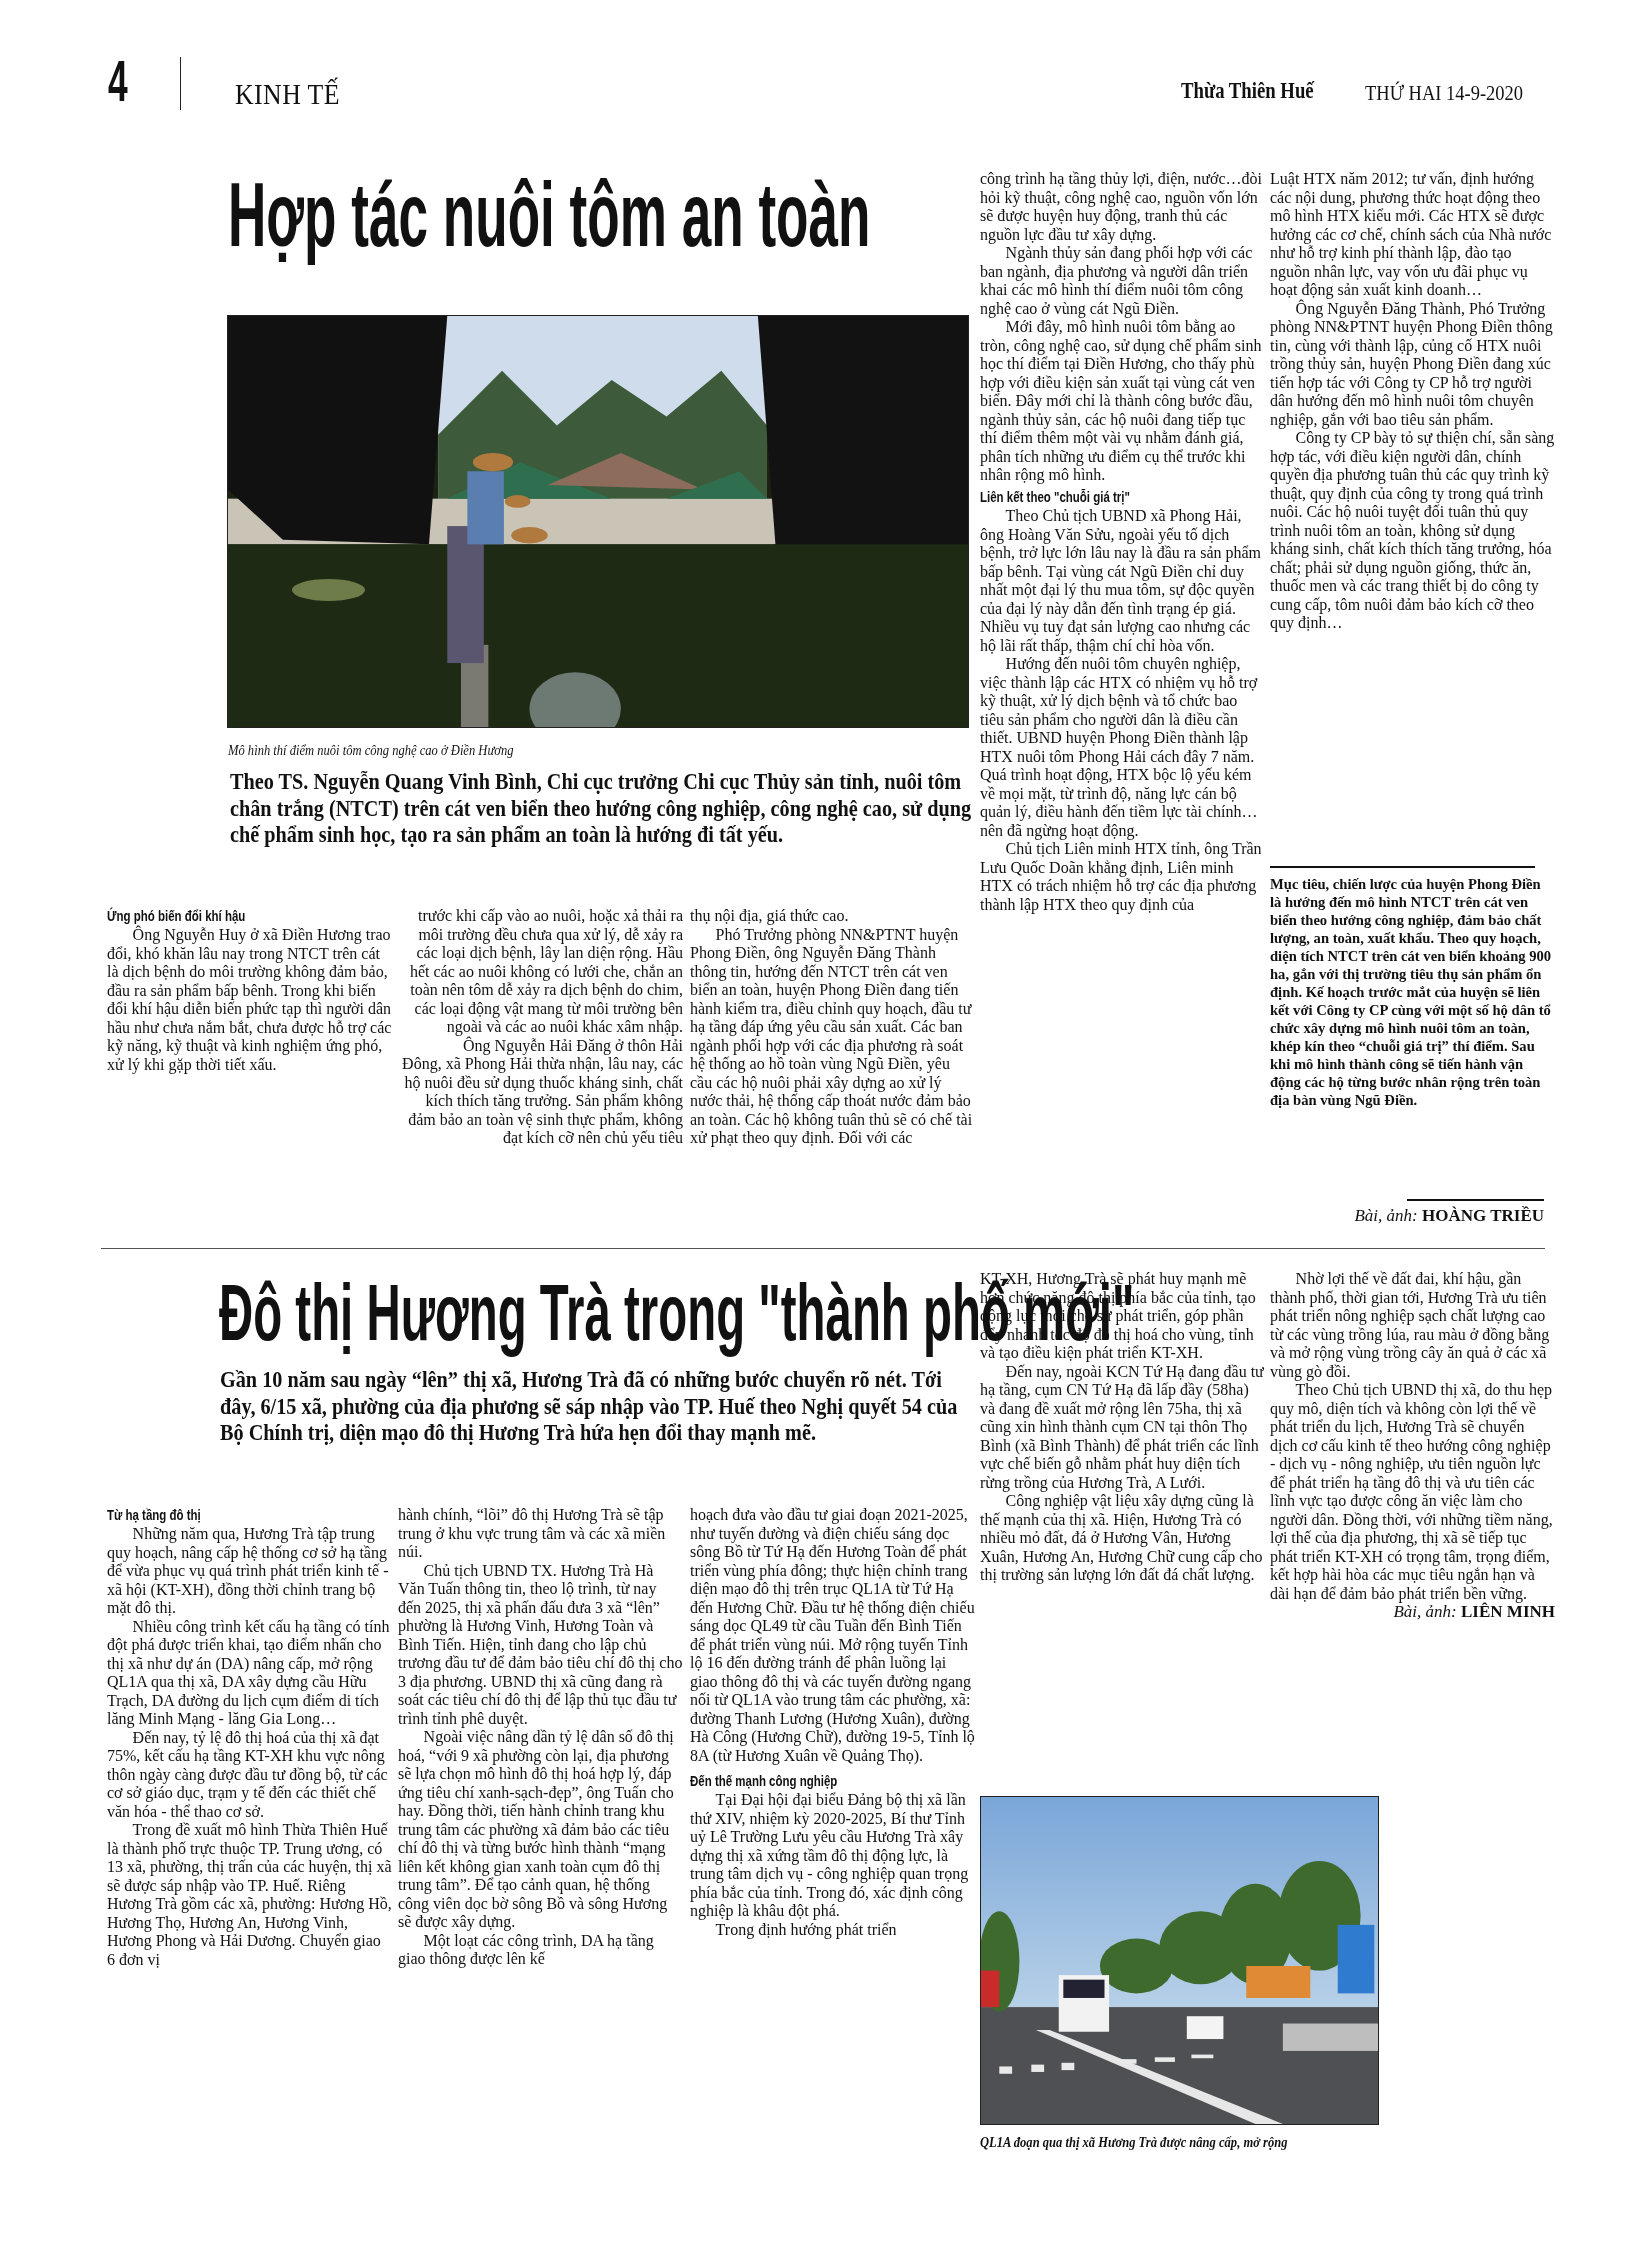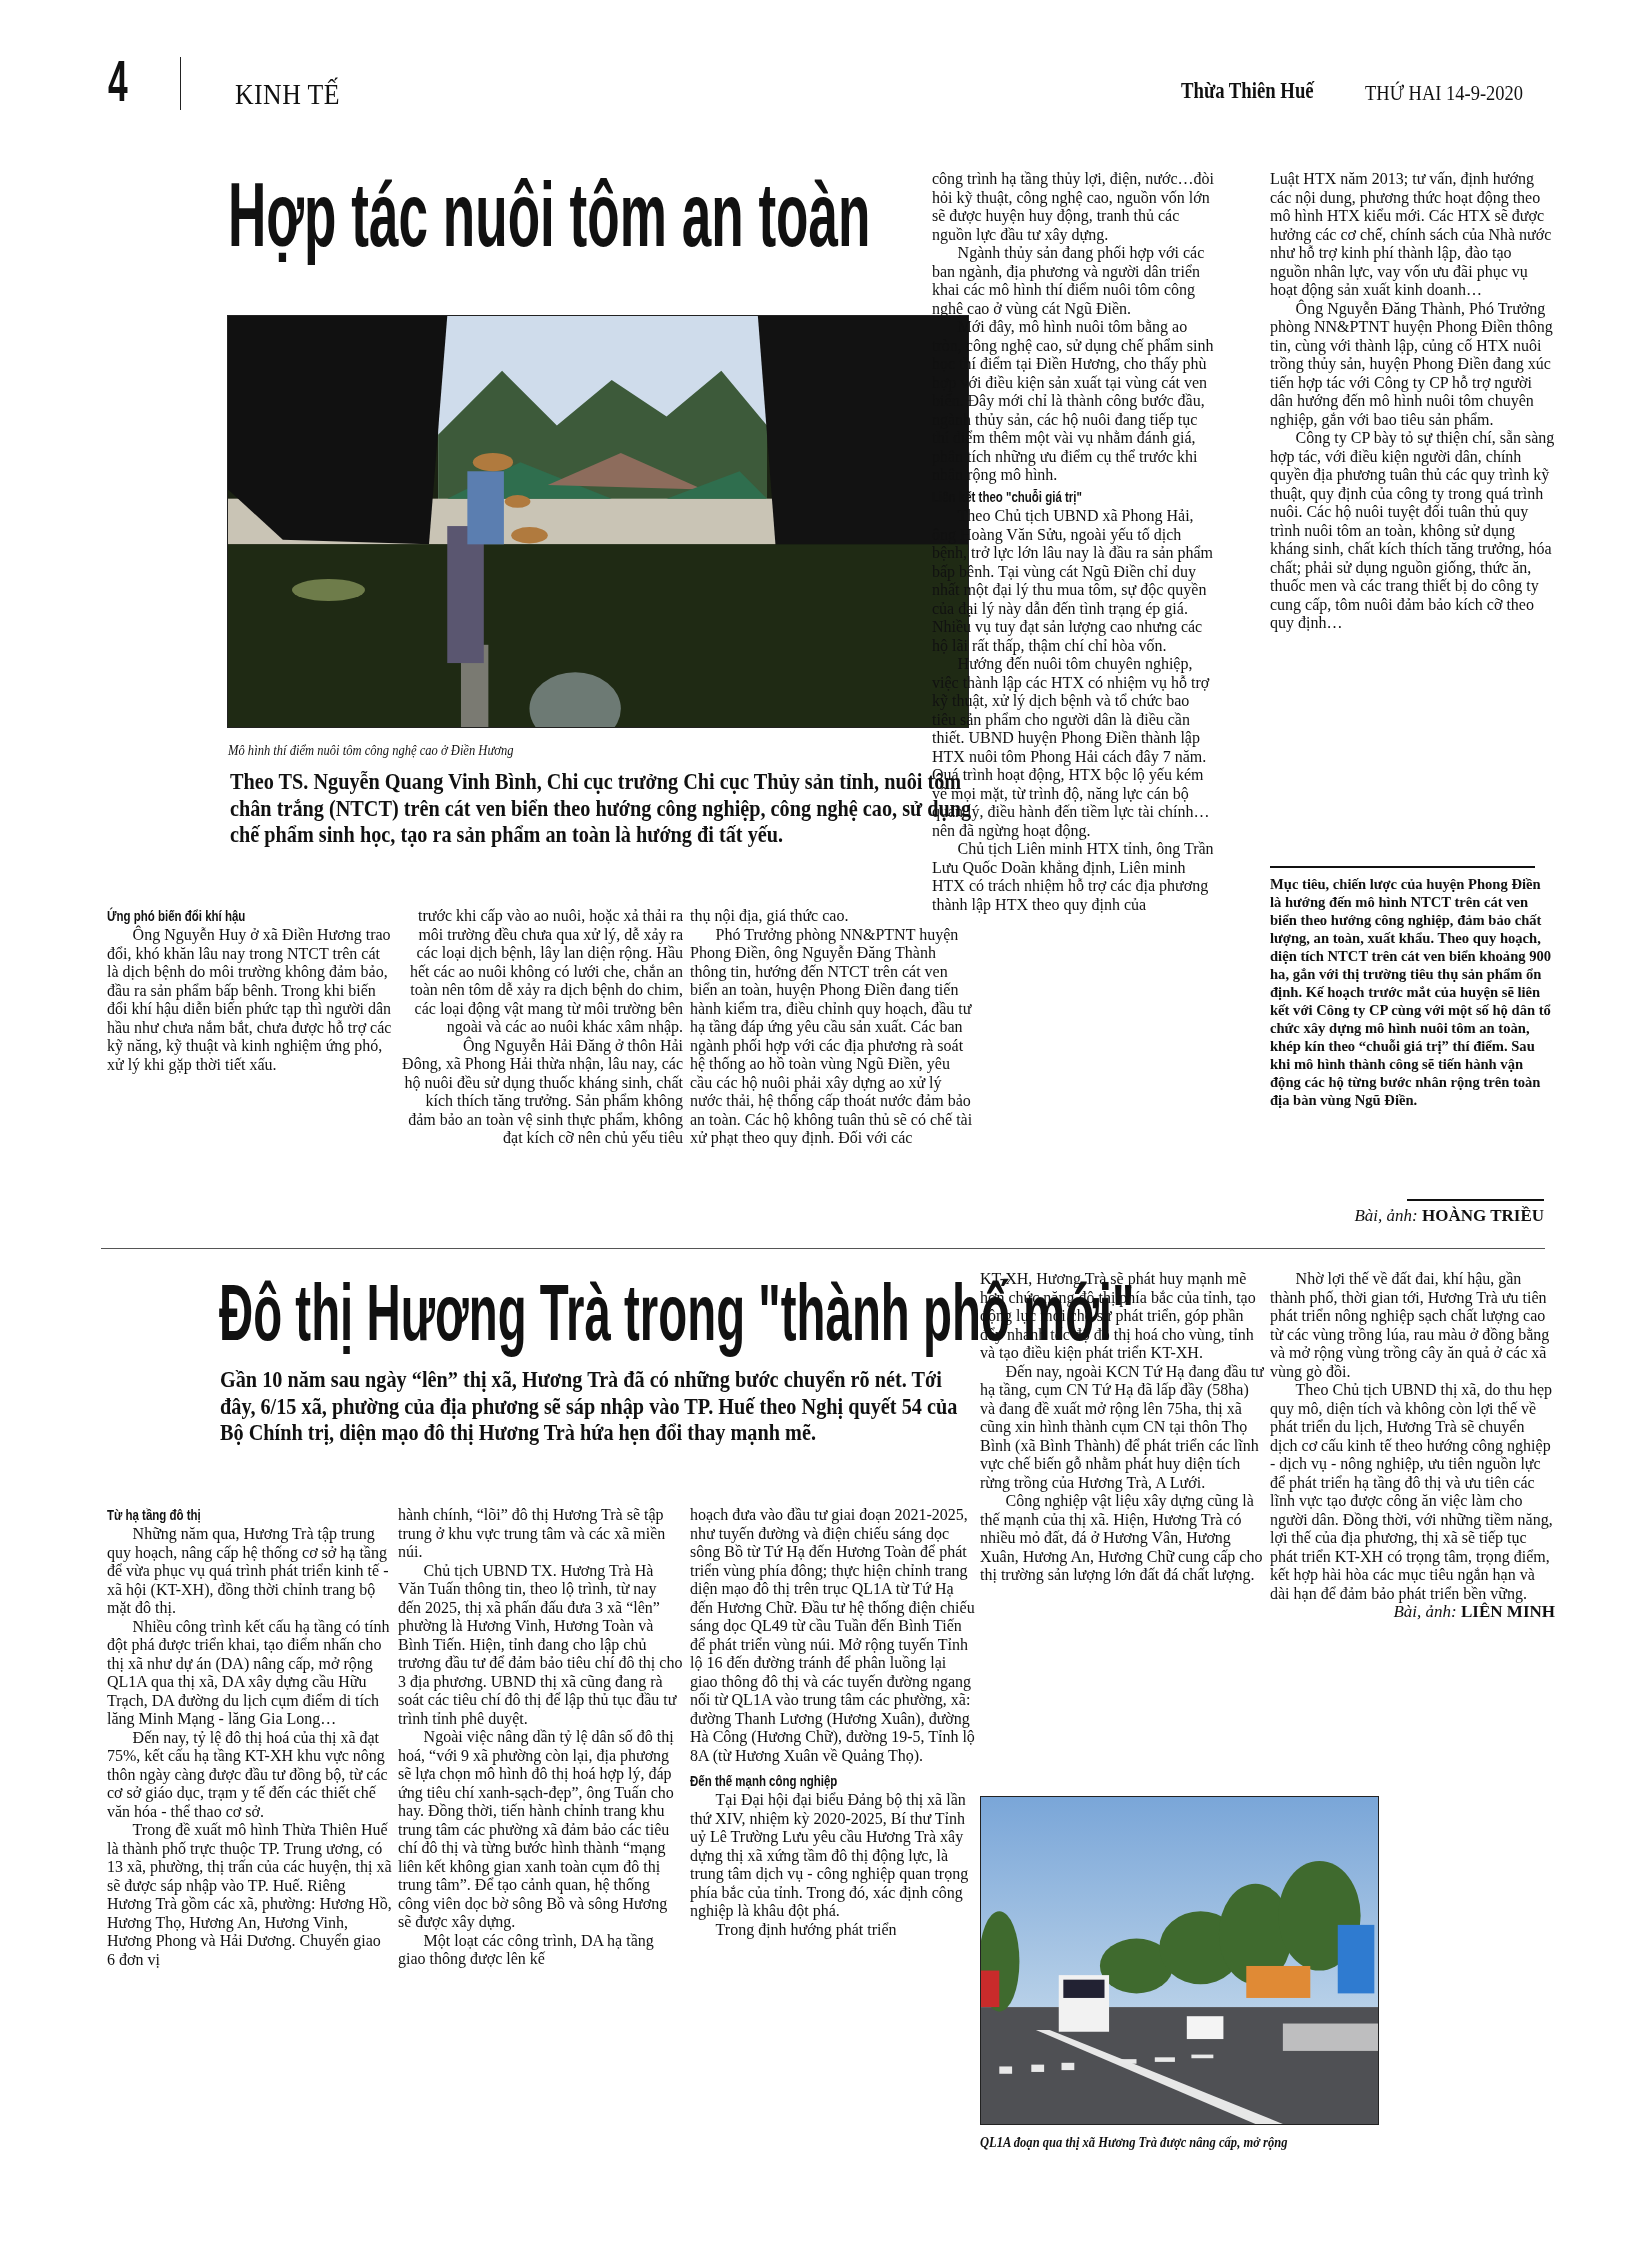--- a/index.html
+++ b/index.html
@@ -88,32 +88,32 @@
 <div class="abs col" style="left:398px; top:907px; width:285px;text-align:right;">
   <p class="noindent">trước khi cấp vào ao nuôi, hoặc xả thải ra môi trường đều chưa qua xử lý, dễ xảy ra các loại dịch bệnh, lây lan diện rộng. Hầu hết các ao nuôi không có lưới che, chắn an toàn nên tôm dễ xảy ra dịch bệnh do chim, các loại động vật mang từ môi trường bên ngoài và các ao nuôi khác xâm nhập.</p>
   <p>Ông Nguyễn Hải Đăng ở thôn Hải Đông, xã Phong Hải thừa nhận, lâu nay, các hộ nuôi đều sử dụng thuốc kháng sinh, chất kích thích tăng trưởng. Sản phẩm không đảm bảo an toàn vệ sinh thực phẩm, không đạt kích cỡ nên chủ yếu tiêu</p>
 </div>
 
 <div class="abs col" style="left:690px; top:907px; width:285px;">
   <p class="noindent">thụ nội địa, giá thức cao.</p>
   <p>Phó Trưởng phòng NN&amp;PTNT huyện Phong Điền, ông Nguyễn Đăng Thành thông tin, hướng đến NTCT trên cát ven biển an toàn, huyện Phong Điền đang tiến hành kiểm tra, điều chỉnh quy hoạch, đầu tư hạ tầng đáp ứng yêu cầu sản xuất. Các ban ngành phối hợp với các địa phương rà soát hệ thống ao hồ toàn vùng Ngũ Điền, yêu cầu các hộ nuôi phải xây dựng ao xử lý nước thải, hệ thống cấp thoát nước đảm bảo an toàn. Các hộ không tuân thủ sẽ có chế tài xử phạt theo quy định. Đối với các</p>
 </div>
 
-<div class="abs col" style="left:932px; top:170px; width:285px;">
+<div class="abs col" style="left:980px; top:170px; width:285px;">
   <p class="noindent">công trình hạ tầng thủy lợi, điện, nước…đòi hỏi kỹ thuật, công nghệ cao, nguồn vốn lớn sẽ được huyện huy động, tranh thủ các nguồn lực đầu tư xây dựng.</p>
   <p>Ngành thủy sản đang phối hợp với các ban ngành, địa phương và người dân triển khai các mô hình thí điểm nuôi tôm công nghệ cao ở vùng cát Ngũ Điền.</p>
   <p>Mới đây, mô hình nuôi tôm bằng ao tròn, công nghệ cao, sử dụng chế phẩm sinh học thí điểm tại Điền Hương, cho thấy phù hợp với điều kiện sản xuất tại vùng cát ven biển. Đây mới chỉ là thành công bước đầu, ngành thủy sản, các hộ nuôi đang tiếp tục thí điểm thêm một vài vụ nhằm đánh giá, phân tích những ưu điểm cụ thể trước khi nhân rộng mô hình.</p>
   <div class="sub" style="margin-top:3.7px;">Liên kết theo "chuỗi giá trị"</div>
   <p>Theo Chủ tịch UBND xã Phong Hải, ông Hoàng Văn Sửu, ngoài yếu tố dịch bệnh, trở lực lớn lâu nay là đầu ra sản phẩm bấp bênh. Tại vùng cát Ngũ Điền chỉ duy nhất một đại lý thu mua tôm, sự độc quyền của đại lý này dẫn đến tình trạng ép giá. Nhiều vụ tuy đạt sản lượng cao nhưng các hộ lãi rất thấp, thậm chí chỉ hòa vốn.</p>
   <p>Hướng đến nuôi tôm chuyên nghiệp, việc thành lập các HTX có nhiệm vụ hỗ trợ kỹ thuật, xử lý dịch bệnh và tổ chức bao tiêu sản phẩm cho người dân là điều cần thiết. UBND huyện Phong Điền thành lập HTX nuôi tôm Phong Hải cách đây 7 năm. Quá trình hoạt động, HTX bộc lộ yếu kém về mọi mặt, từ trình độ, năng lực cán bộ quản lý, điều hành đến tiềm lực tài chính… nên đã ngừng hoạt động.</p>
   <p>Chủ tịch Liên minh HTX tỉnh, ông Trần Lưu Quốc Doãn khẳng định, Liên minh HTX có trách nhiệm hỗ trợ các địa phương thành lập HTX theo quy định của</p>
 </div>
 
 <div class="abs col" style="left:1270px; top:170px; width:285px;">
-  <p class="noindent">Luật HTX năm 2013; tư vấn, định hướng các nội dung, phương thức hoạt động theo mô hình HTX kiểu mới. Các HTX sẽ được hưởng các cơ chế, chính sách của Nhà nước như hỗ trợ kinh phí thành lập, đào tạo nguồn nhân lực, vay vốn ưu đãi phục vụ hoạt động sản xuất kinh doanh…</p>
+  <p class="noindent">Luật HTX năm 2012; tư vấn, định hướng các nội dung, phương thức hoạt động theo mô hình HTX kiểu mới. Các HTX sẽ được hưởng các cơ chế, chính sách của Nhà nước như hỗ trợ kinh phí thành lập, đào tạo nguồn nhân lực, vay vốn ưu đãi phục vụ hoạt động sản xuất kinh doanh…</p>
   <p>Ông Nguyễn Đăng Thành, Phó Trưởng phòng NN&amp;PTNT huyện Phong Điền thông tin, cùng với thành lập, củng cố HTX nuôi trồng thủy sản, huyện Phong Điền đang xúc tiến hợp tác với Công ty CP hỗ trợ người dân hướng đến mô hình nuôi tôm chuyên nghiệp, gắn với bao tiêu sản phẩm.</p>
   <p>Công ty CP bày tỏ sự thiện chí, sẵn sàng hợp tác, với điều kiện người dân, chính quyền địa phương tuân thủ các quy trình kỹ thuật, quy định của công ty trong quá trình nuôi. Các hộ nuôi tuyệt đối tuân thủ quy trình nuôi tôm an toàn, không sử dụng kháng sinh, chất kích thích tăng trưởng, hóa chất; phải sử dụng nguồn giống, thức ăn, thuốc men và các trang thiết bị do công ty cung cấp, tôm nuôi đảm bảo kích cỡ theo quy định…</p>
 </div>
 
 <div class="abs rule" style="left:1270px; top:866px; width:265px;"></div>
 <div class="abs boxed" style="left:1270px; top:875px; width:285px;">Mục tiêu, chiến lược của huyện Phong Điền là hướng đến mô hình NTCT trên cát ven biển theo hướng công nghiệp, đảm bảo chất lượng, an toàn, xuất khẩu. Theo quy hoạch, diện tích NTCT trên cát ven biển khoảng 900 ha, gắn với thị trường tiêu thụ sản phẩm ổn định. Kế hoạch trước mắt của huyện sẽ liên kết với Công ty CP cùng với một số hộ dân tổ chức xây dựng mô hình nuôi tôm an toàn, khép kín theo “chuỗi giá trị” thí điểm. Sau khi mô hình thành công sẽ tiến hành vận động các hộ từng bước nhân rộng trên toàn địa bàn vùng Ngũ Điền.</div>
 <div class="abs rule" style="left:1407px; top:1199px; width:137px;"></div>
 <div class="abs byline" style="left:1270px; top:1206px; width:274px;">
   <i>Bài, ảnh:</i>
   <b>HOÀNG TRIỀU</b>

